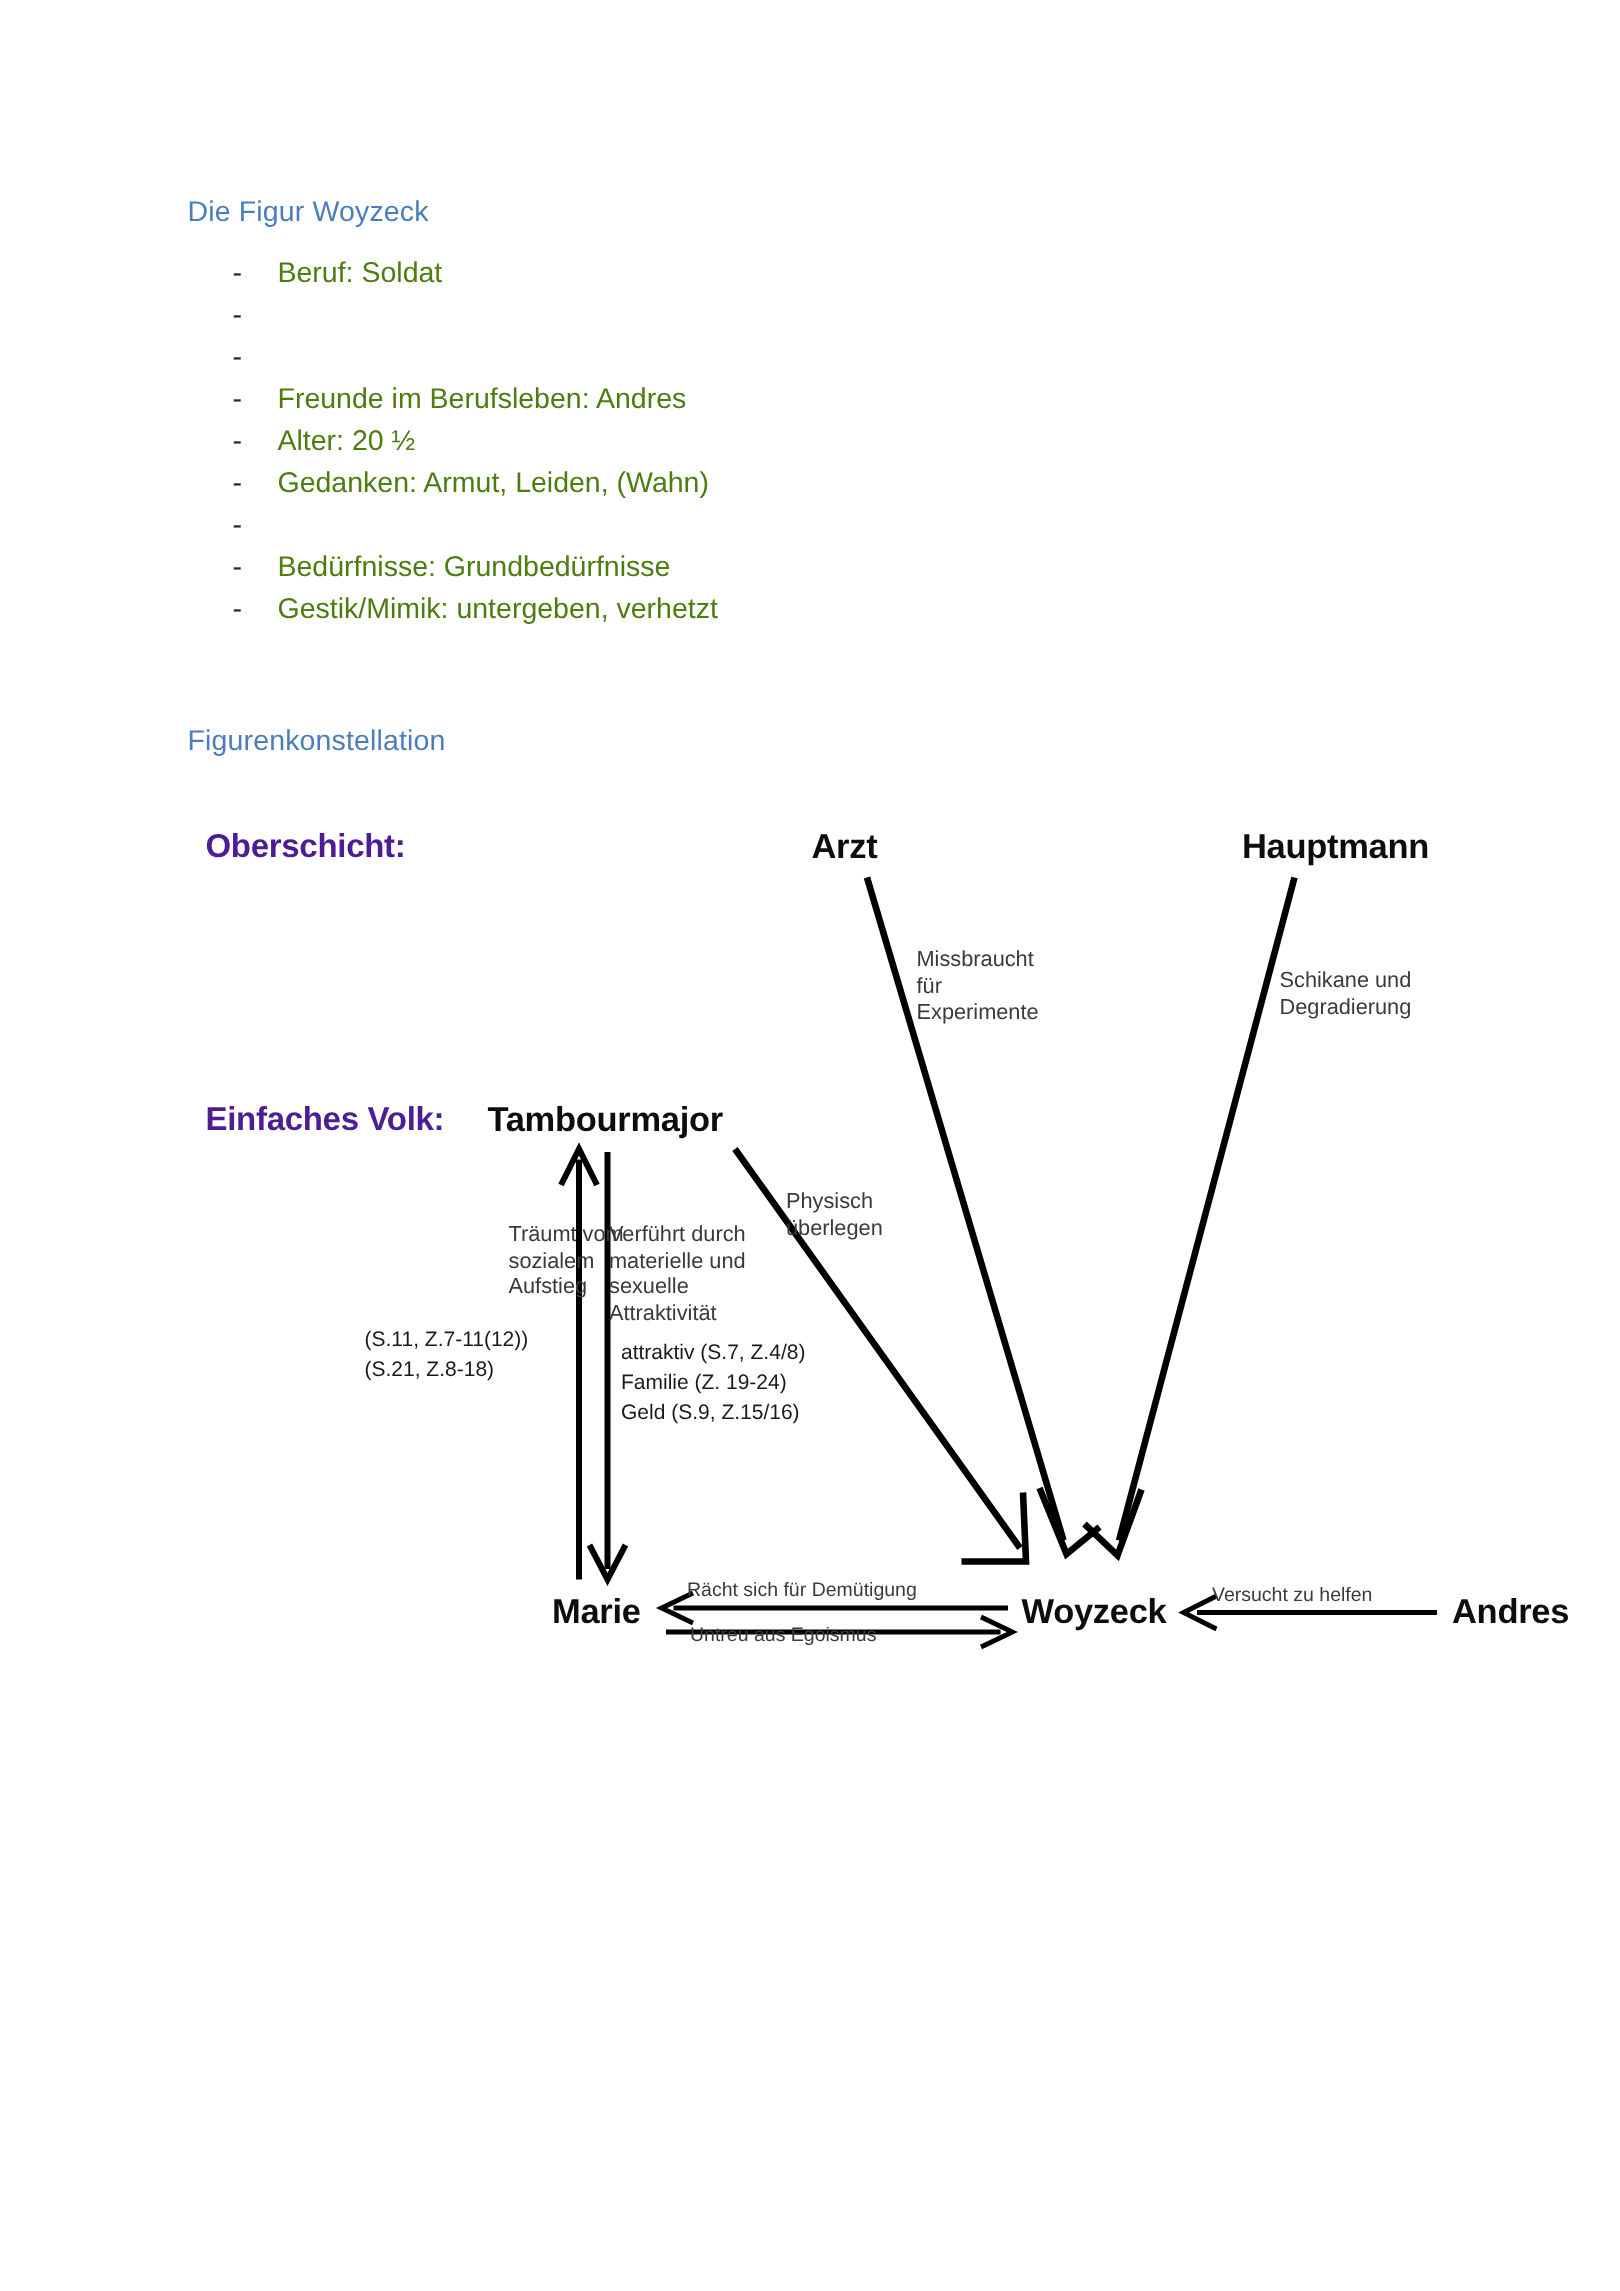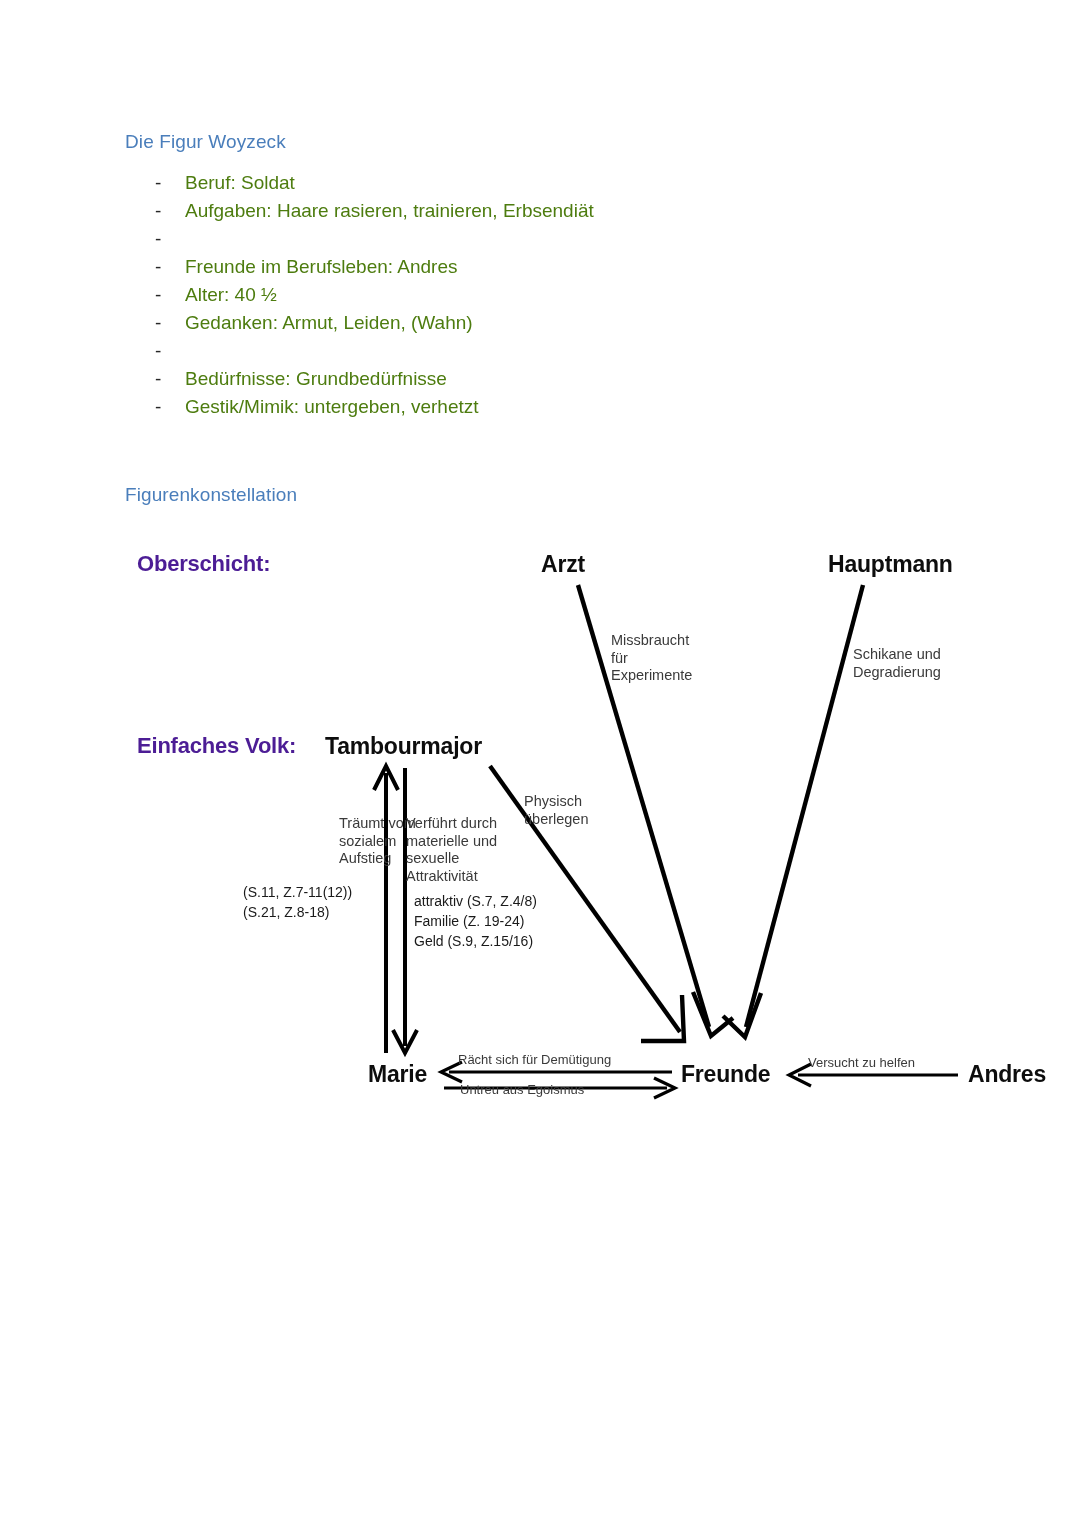--- a/index.html
+++ b/index.html
@@ -148,32 +148,31 @@
 
   <div class="section-heading" id="heading-figur">Die Figur Woyzeck</div>
 
   <div class="bullet-list">
     <div class="bullet-row">
       <span class="bullet-dash">-</span>
       <span class="bullet-text">Beruf: Soldat</span>
     </div>
     <div class="bullet-row">
       <span class="bullet-dash">-</span>
-      <span class="bullet-text">Aufgaben: Haare rasieren, trainieren, Erbsendiät</span>
     </div>
     <div class="bullet-row">
       <span class="bullet-dash">-</span>
     </div>
     <div class="bullet-row">
       <span class="bullet-dash">-</span>
       <span class="bullet-text">Freunde im Berufsleben: Andres</span>
     </div>
     <div class="bullet-row">
       <span class="bullet-dash">-</span>
-      <span class="bullet-text">Alter: 40 ½</span>
+      <span class="bullet-text">Alter: 20 ½</span>
     </div>
     <div class="bullet-row">
       <span class="bullet-dash">-</span>
       <span class="bullet-text">Gedanken: Armut, Leiden, (Wahn)</span>
     </div>
     <div class="bullet-row">
       <span class="bullet-dash">-</span>
     </div>
     <div class="bullet-row">
       <span class="bullet-dash">-</span>
@@ -232,21 +231,21 @@
     </svg>
   </div>
 
   <div class="tier-label" id="tier-oberschicht">Oberschicht:</div>
   <div class="tier-label" id="tier-einfachesvolk">Einfaches Volk:</div>
 
   <div class="node-label" id="node-arzt">Arzt</div>
   <div class="node-label" id="node-hauptmann">Hauptmann</div>
   <div class="node-label" id="node-tambour">Tambourmajor</div>
   <div class="node-label" id="node-marie">Marie</div>
-  <div class="node-label" id="node-woyzeck">Freunde</div>
+  <div class="node-label" id="node-woyzeck">Woyzeck</div>
   <div class="node-label" id="node-andres">Andres</div>
 
   <div class="edge-label" id="lbl-missbraucht">Missbraucht<br>für<br>Experimente</div>
   <div class="edge-label" id="lbl-schikane">Schikane und<br>Degradierung</div>
   <div class="edge-label" id="lbl-traeumt">Träumt vom<br>sozialem<br>Aufstieg</div>
   <div class="edge-label" id="lbl-verfuehrt">Verführt durch<br>materielle und<br>sexuelle<br>Attraktivität</div>
   <div class="edge-label" id="lbl-physisch">Physisch<br>überlegen</div>
 
   <div class="edge-label-small" id="lbl-raecht">Rächt sich für Demütigung</div>
   <div class="edge-label-small" id="lbl-untreu">Untreu aus Egoismus</div>

